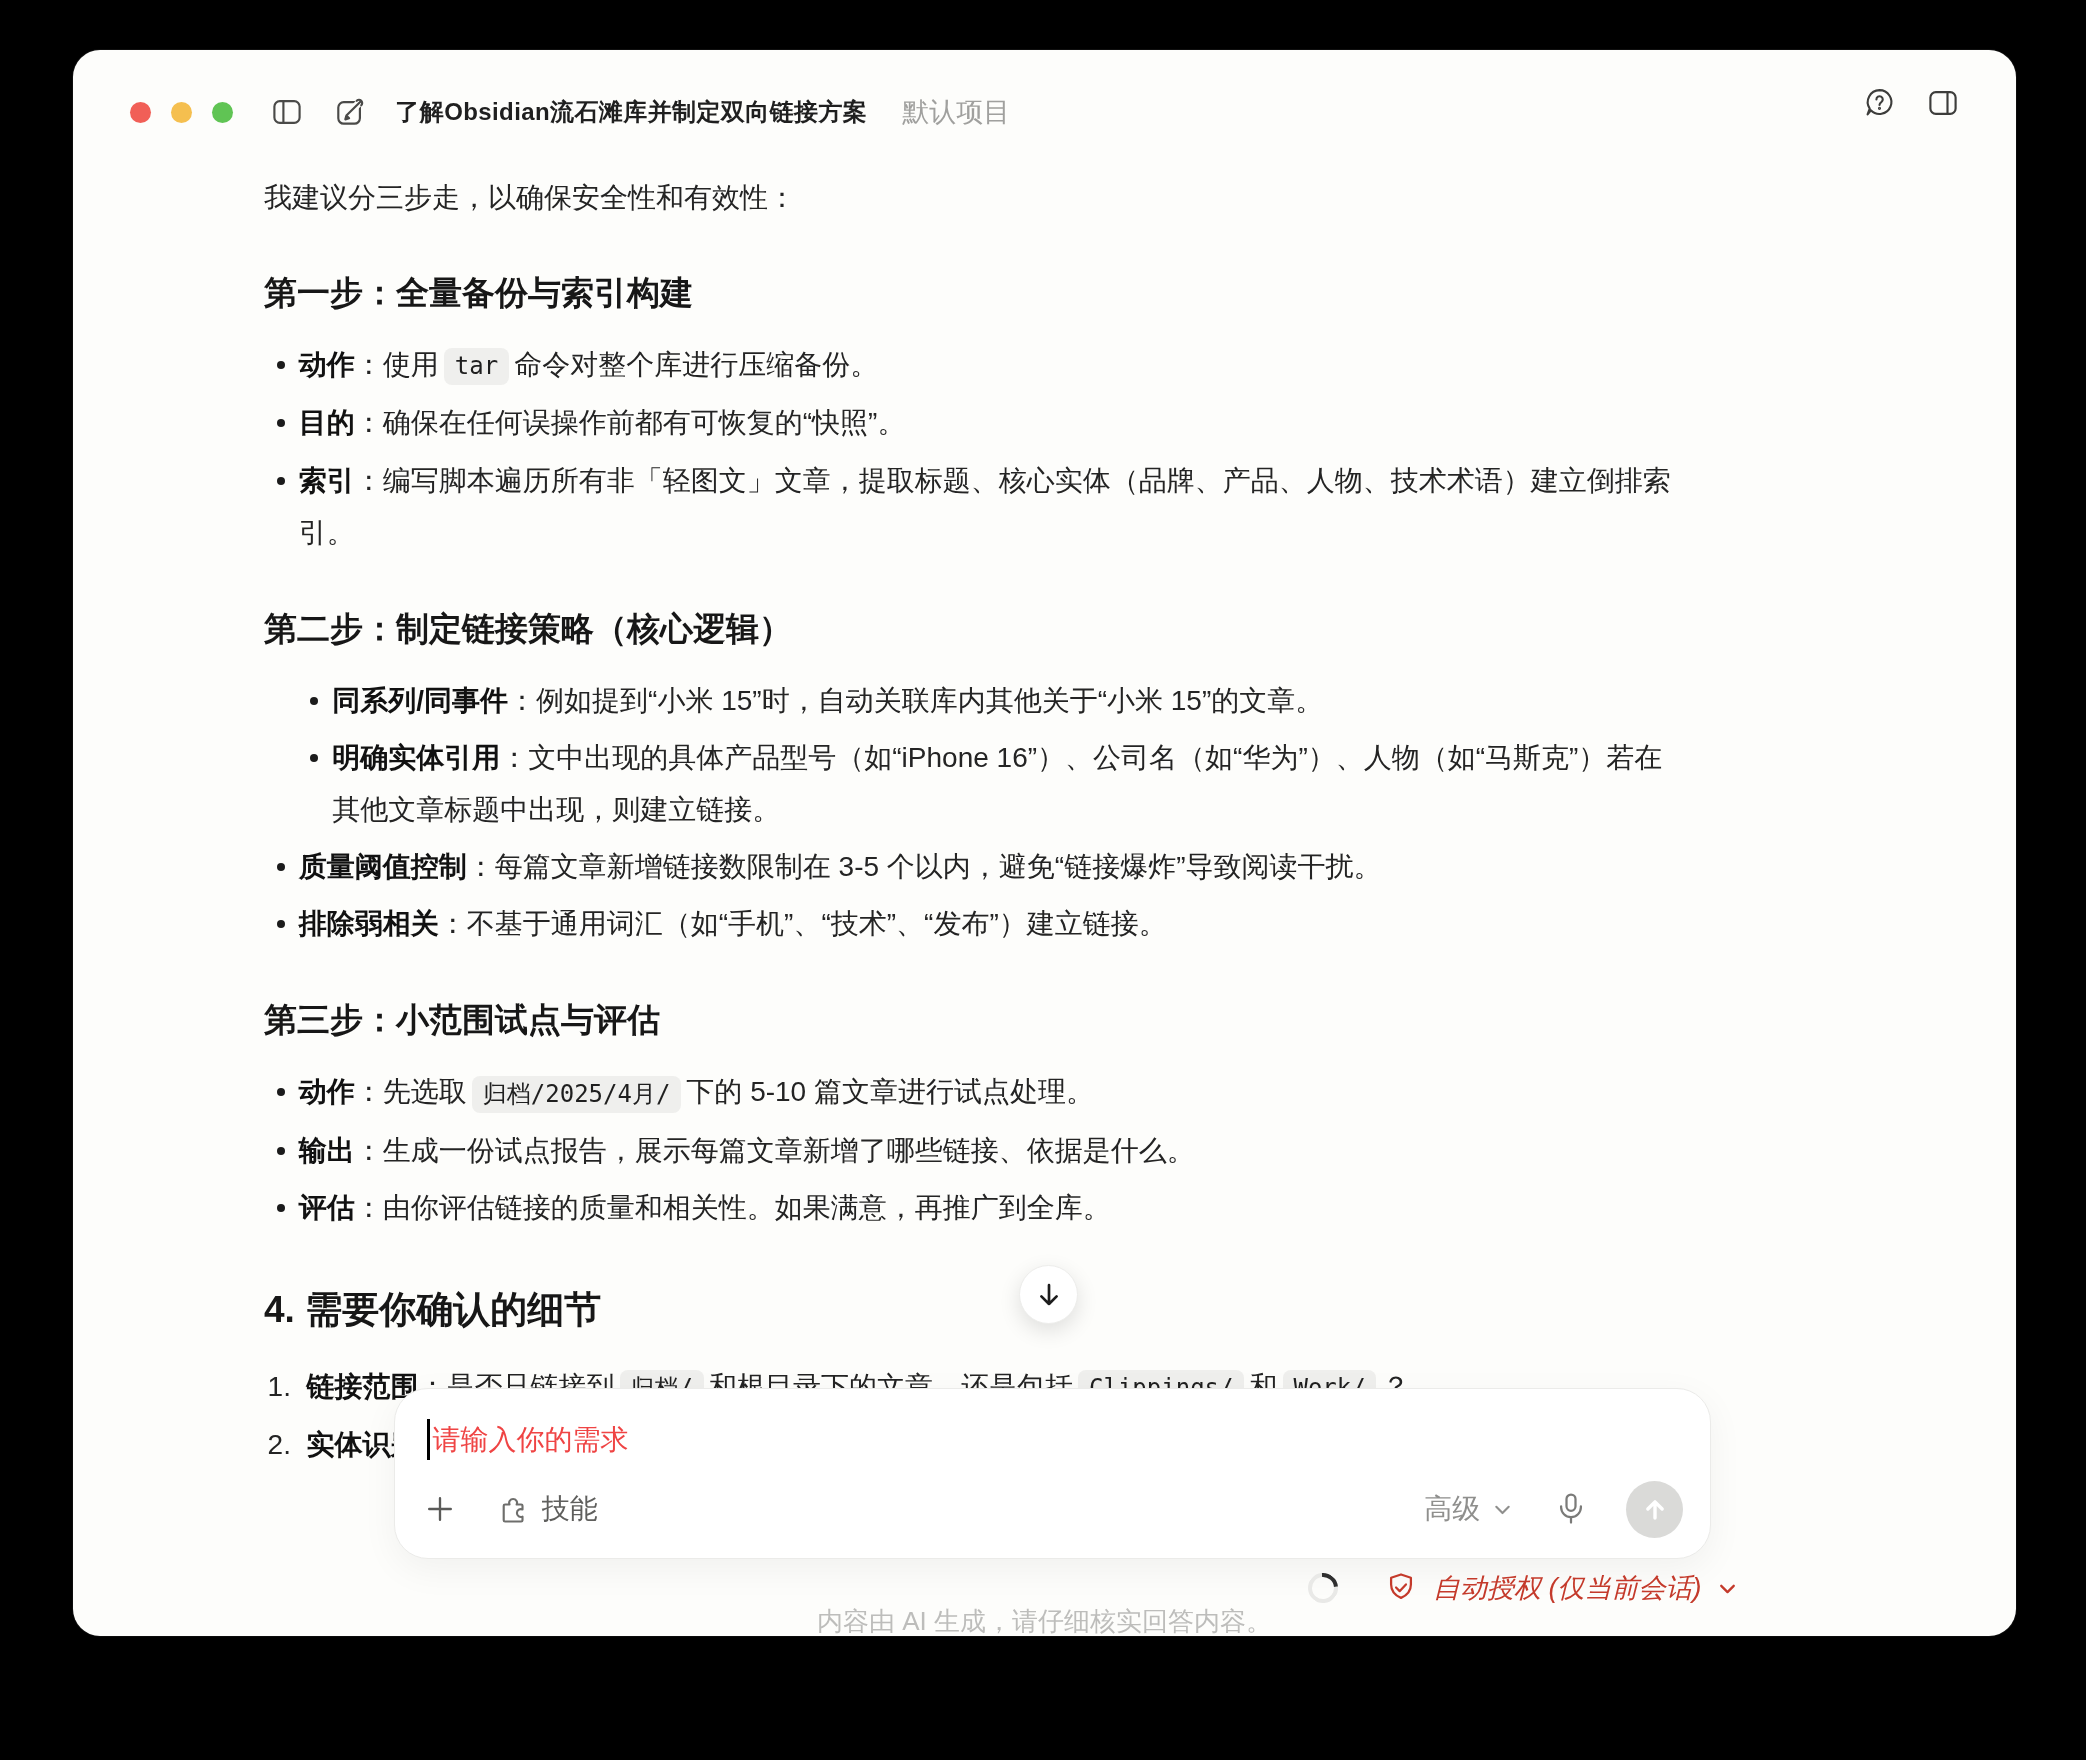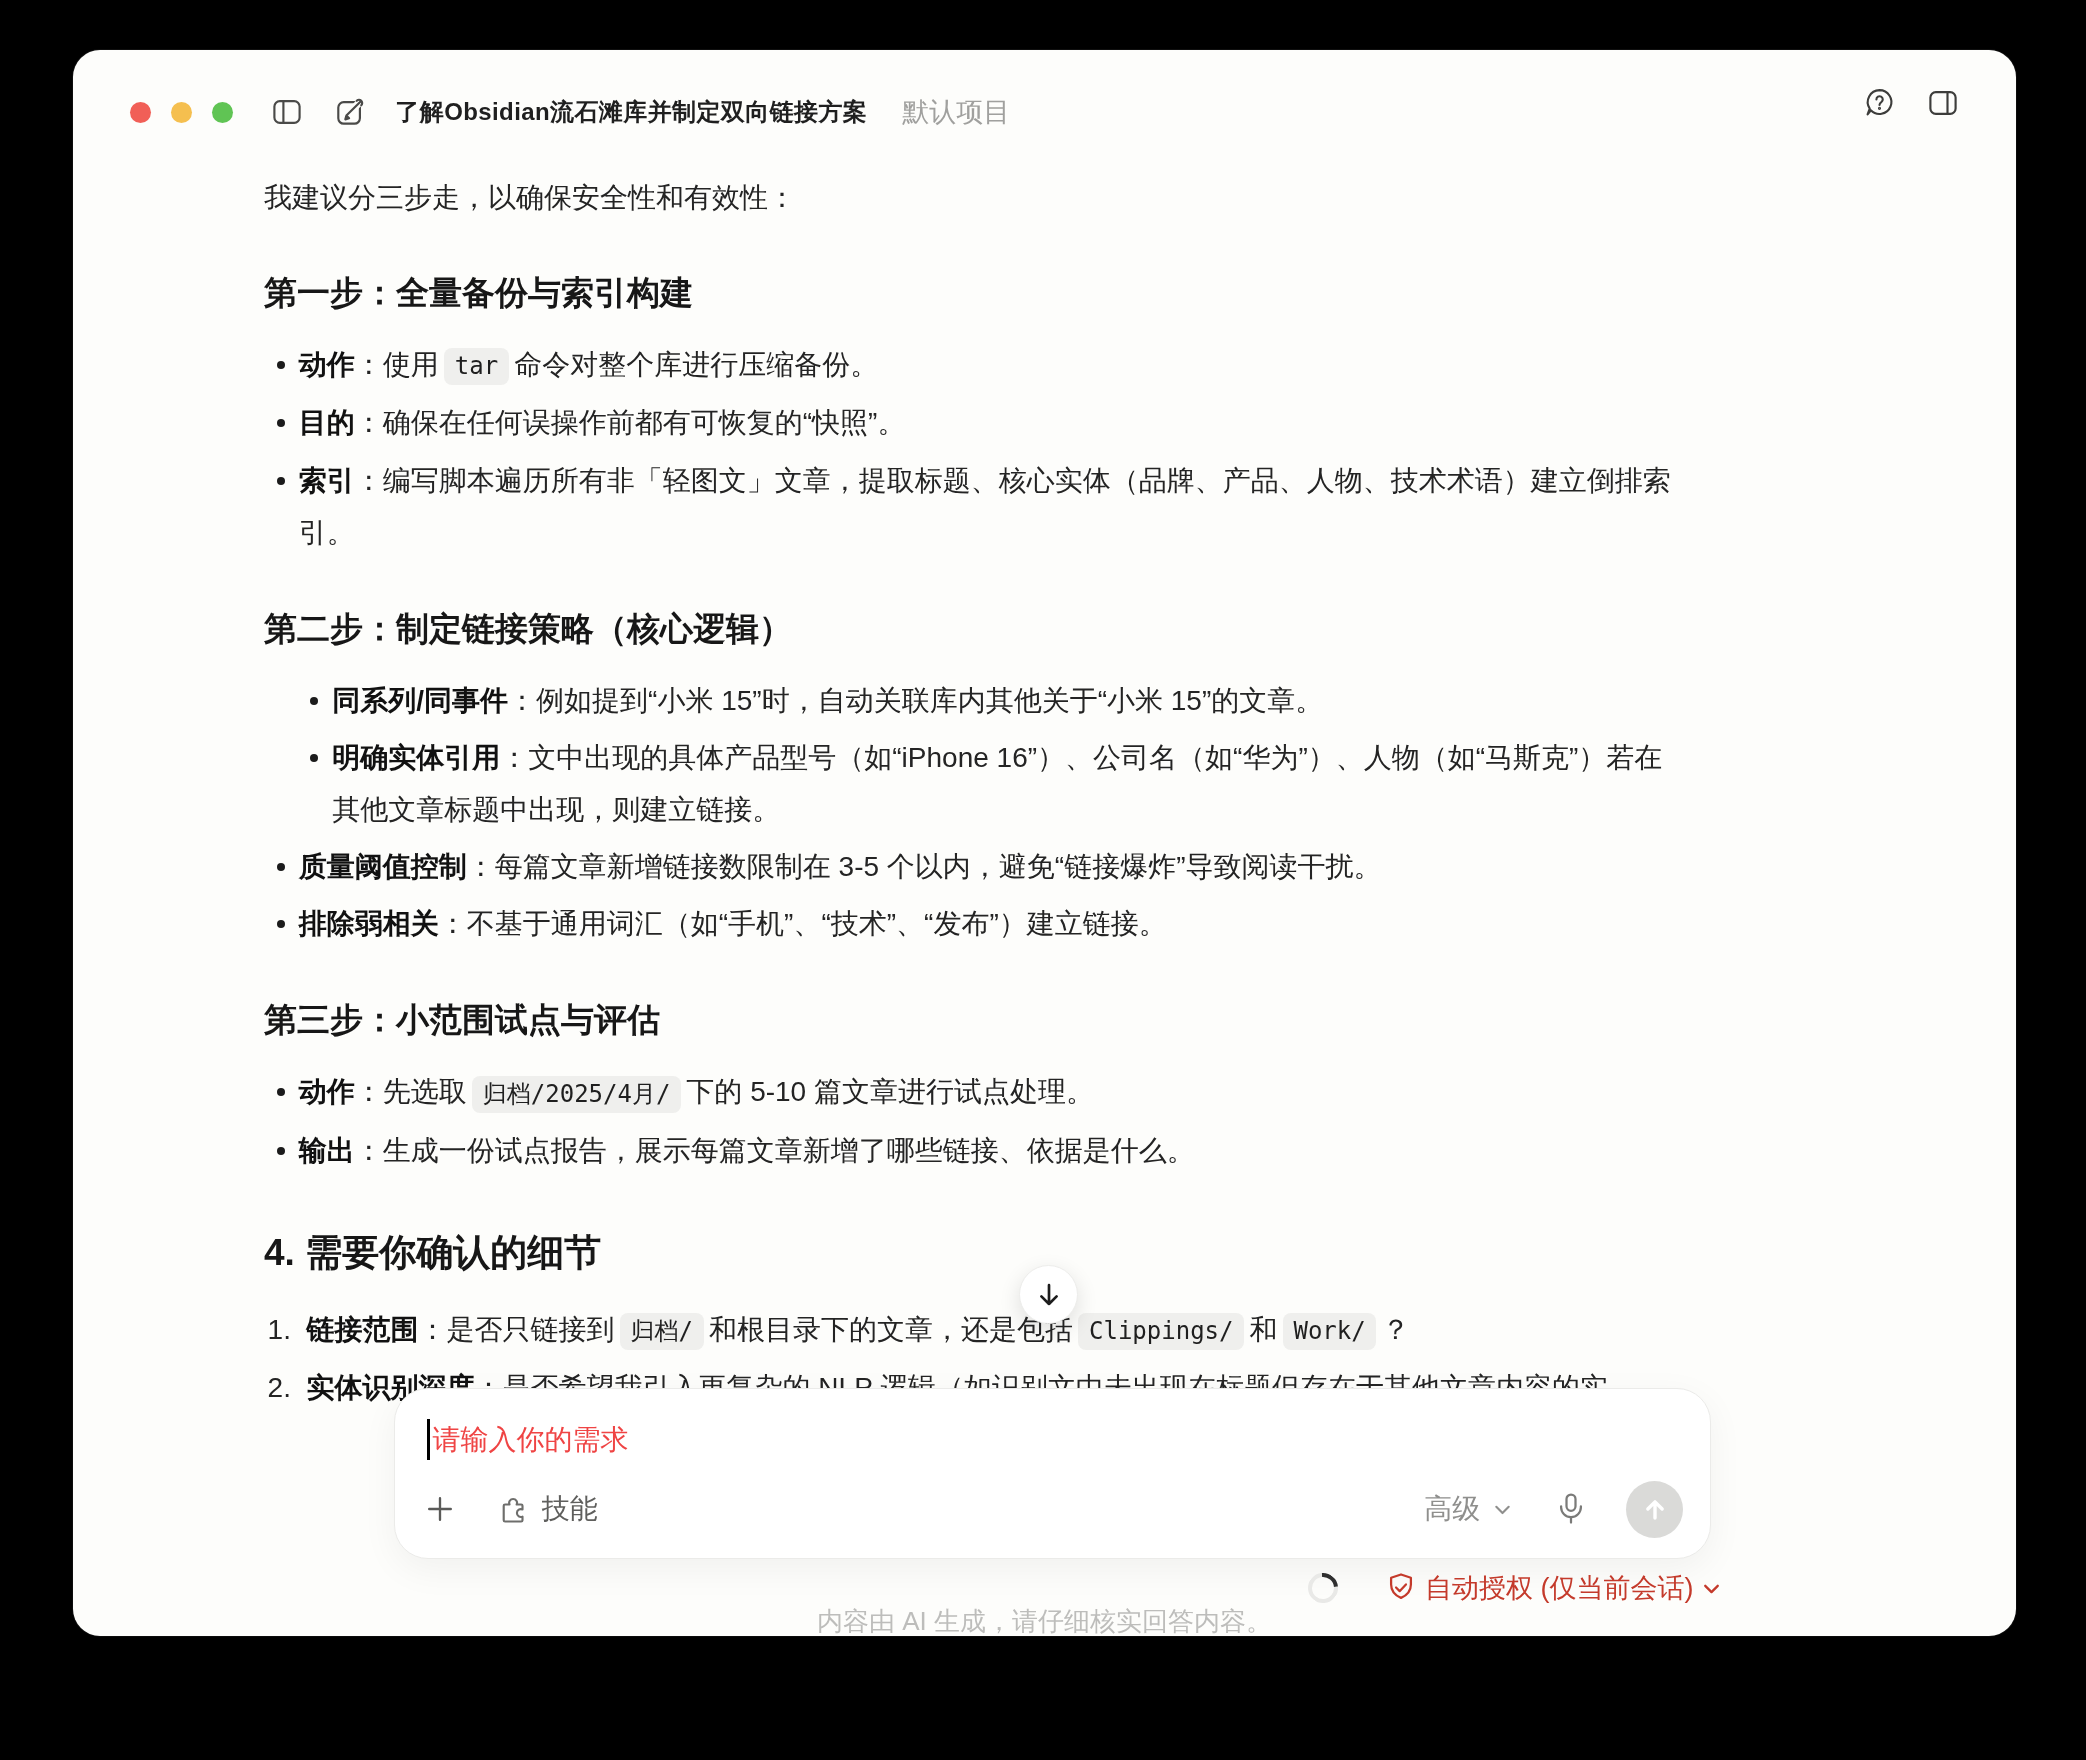--- a/index.html
+++ b/index.html
@@ -64,21 +64,21 @@
   .cbtn .lbl{font-size:28px;color:#5f5f5d;}
   .btn-skills{margin-left:39px;}
   .spacer{flex:1;}
   .btn-advanced .lbl{color:#8f8f8d;}
   .btn-mic{margin-left:39px;margin-right:37px;}
   .btn-send{width:57px;height:57px;border-radius:50%;background:#dadad8;justify-content:center;}
   
   .footer-disclaimer{position:absolute;left:0;right:0;top:1526px;text-align:center;font-size:26px;color:#bdbdbb;z-index:3;margin-top:28px;}
   .auth-group{position:absolute;left:1235px;top:1520px;display:flex;align-items:center;z-index:4;}
   .spinner{width:30px;height:30px;border-radius:50%;border:4.5px solid #e9e9e7;border-top-color:#2f2f2f;transform:rotate(40deg);box-sizing:border-box;}
-  .auth-btn{background:none;border:none;padding:0;margin-left:45px;display:flex;align-items:center;gap:6px;cursor:pointer;}
+  .auth-btn{background:none;border:none;padding:0;margin-left:45px;display:flex;align-items:center;gap:14px;cursor:pointer;font-style:italic;}
   .auth-label{font-size:27px;color:#c43a2b;}
 </style>
 </head>
 <body>
 
 <div class="window">
 
   <div class="titlebar">
     <div class="lights">
       <button class="light red"></button>
@@ -152,20 +152,24 @@
       </div>
       <div class="h3">第三步：小范围试点与评估</div>
       <div class="li">
         <span class="dot"></span>
         <span class="body"><span class="b">动作</span><span>：先选取</span><span class="code">归档/2025/4月/</span><span>下的 5-10 篇文章进行试点处理。</span></span>
       </div>
       <div class="li">
         <span class="dot"></span>
         <span class="body"><span class="b">输出</span><span>：生成一份试点报告，展示每篇文章新增了哪些链接、依据是什么。</span></span>
       </div>
+      <div class="li">
+        <span class="dot"></span>
+        <span class="body"><span class="b">评估</span><span>：由你评估链接的质量和相关性。如果满意，再推广到全库。</span></span>
+      </div>
       <div class="h2">4. 需要你确认的细节</div>
       <div class="oli">
         <span class="num">1.</span>
         <span class="body"><span class="b">链接范围</span><span>：是否只链接到</span><span class="code">归档/</span><span>和根目录下的文章，还是包括</span><span class="code">Clippings/</span><span>和</span><span class="code">Work/</span><span>？</span></span>
       </div>
       <div class="oli">
         <span class="num">2.</span>
         <span class="body"><span class="b">实体识别深度</span><span>：是否希望我引入更复杂的 NLP 逻辑（如识别文中未出现在标题但存在于其他文章内容的实</span></span>
       </div>
     </div>

